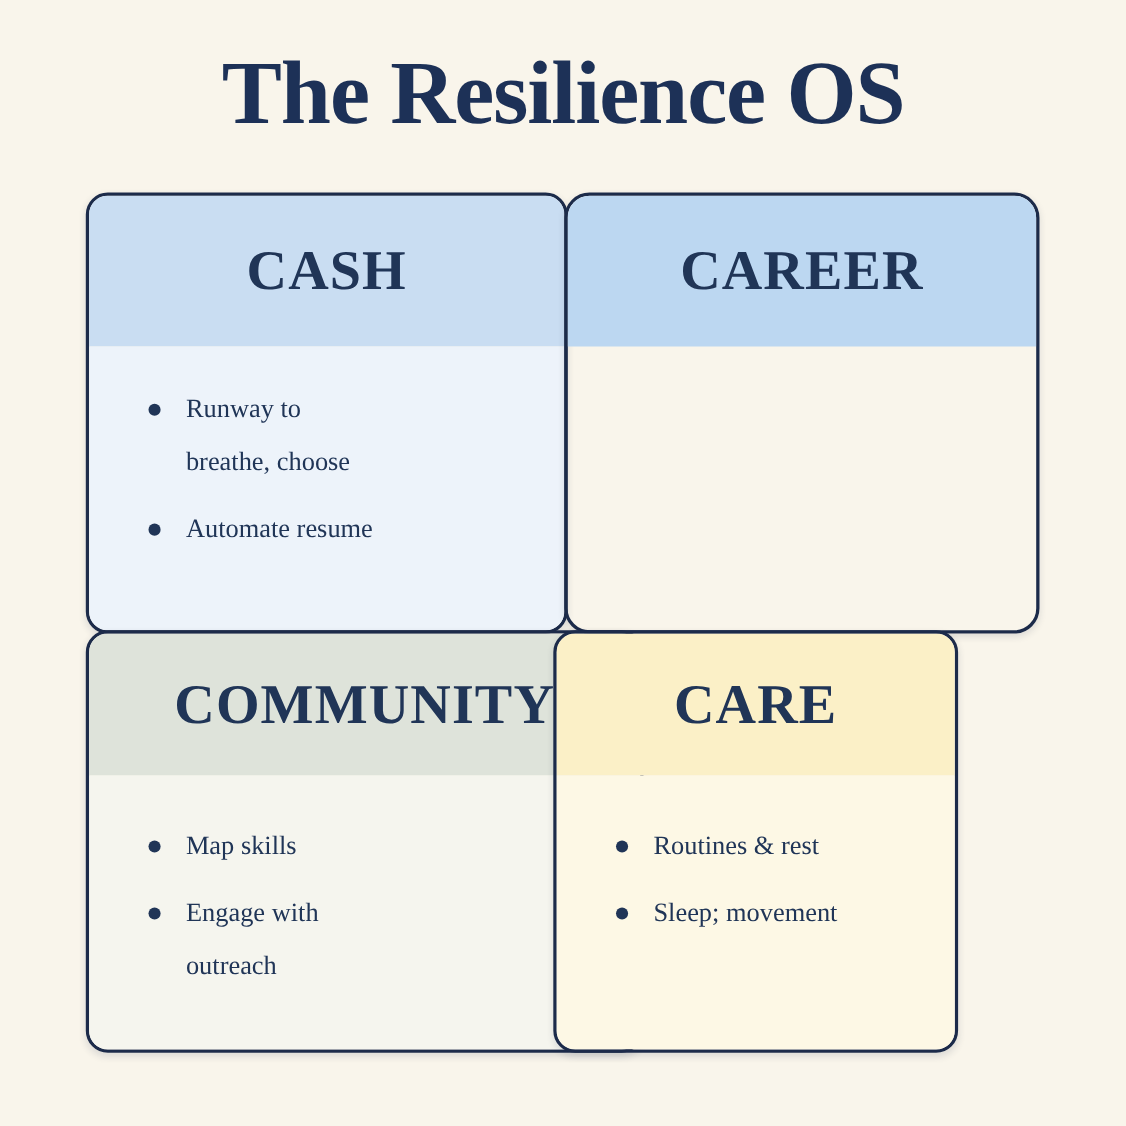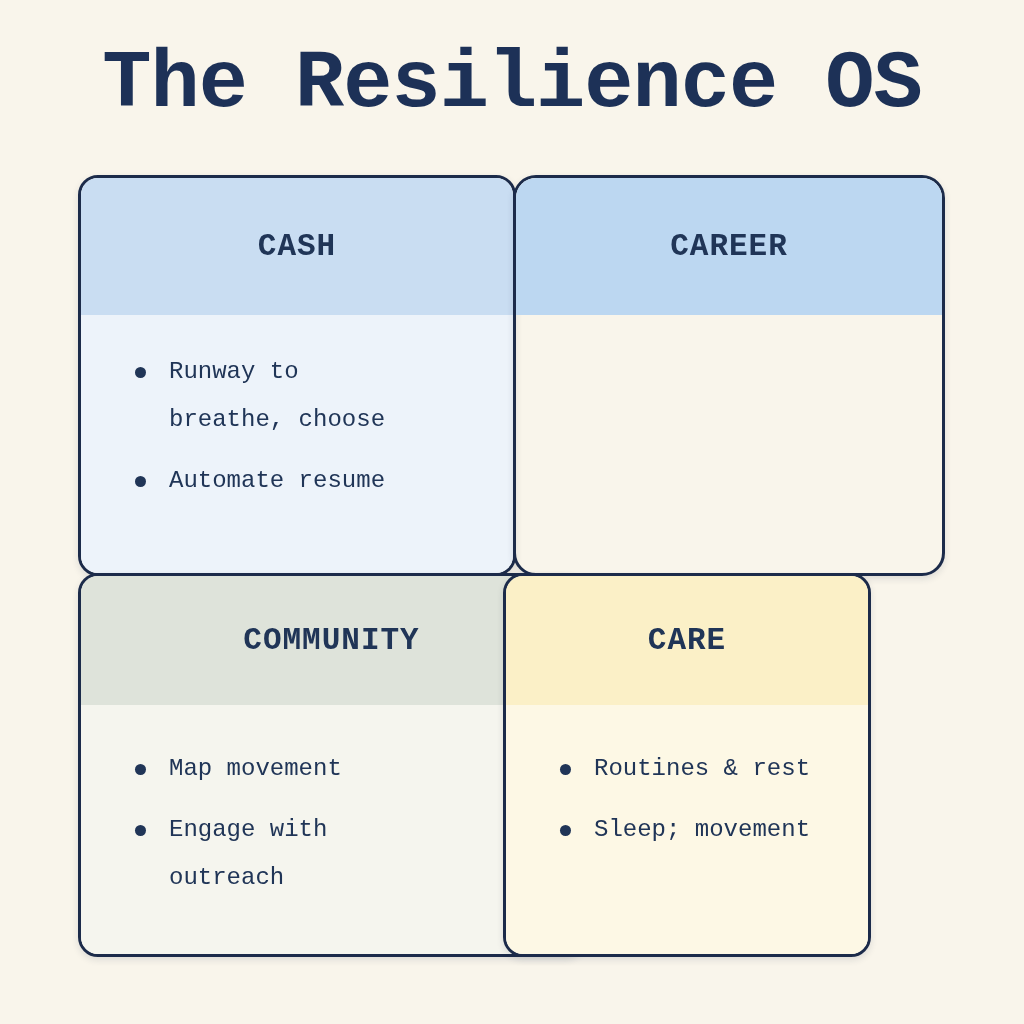--- a/index.html
+++ b/index.html
@@ -5,21 +5,21 @@
   html, body {
     margin: 0;
     padding: 0;
     background: #f9f5eb;
   }
   .canvas {
     position: relative;
     width: 1024px;
     height: 1024px;
     background: var(--background, #f9f5eb);
-    font-family: Liberation Mono, monospace;
+    font-family: Liberation Serif, serif;
     overflow: hidden;
   }
   .title {
     position: absolute;
     top: 44px;
     left: 0;
     width: 100%;
     margin: 0;
     text-align: center;
     font-size: 82px;
@@ -52,21 +52,21 @@
 
   .hdr {
     flex: 0 0 auto;
     display: flex;
     align-items: center;
     justify-content: center;
   }
   .card.top .hdr    { height: 137px; }
   .card.bottom .hdr { height: 129px; }
   .hdr-label {
-    font-size: 31px;
+    font-size: 51px;
     font-weight: bold;
     letter-spacing: 1px;
     color: var(--text, #203557);
   }
   .body {
     flex: 1 1 auto;
     padding: 33px 30px 10px 54px;
   }
   .card.bottom .body { padding-top: 40px; }
   .bullet {
@@ -122,21 +122,21 @@
       </header>
     </section>
 
     <section class="card bottom q-community">
       <header class="hdr" style="background-color: rgb(222, 227, 218);">
         <span class="hdr-label">COMMUNITY</span>
       </header>
       <div class="body" style="background-color: rgb(245, 245, 238);">
         <div class="bullet">
           <span class="dot"></span>
-          <span class="btext">Map movement</span>
+          <span class="btext">Map skills</span>
         </div>
         <div class="bullet">
           <span class="dot"></span>
           <span class="btext">Engage with
 outreach</span>
         </div>
       </div>
     </section>
 
     <section class="card bottom q-care">

